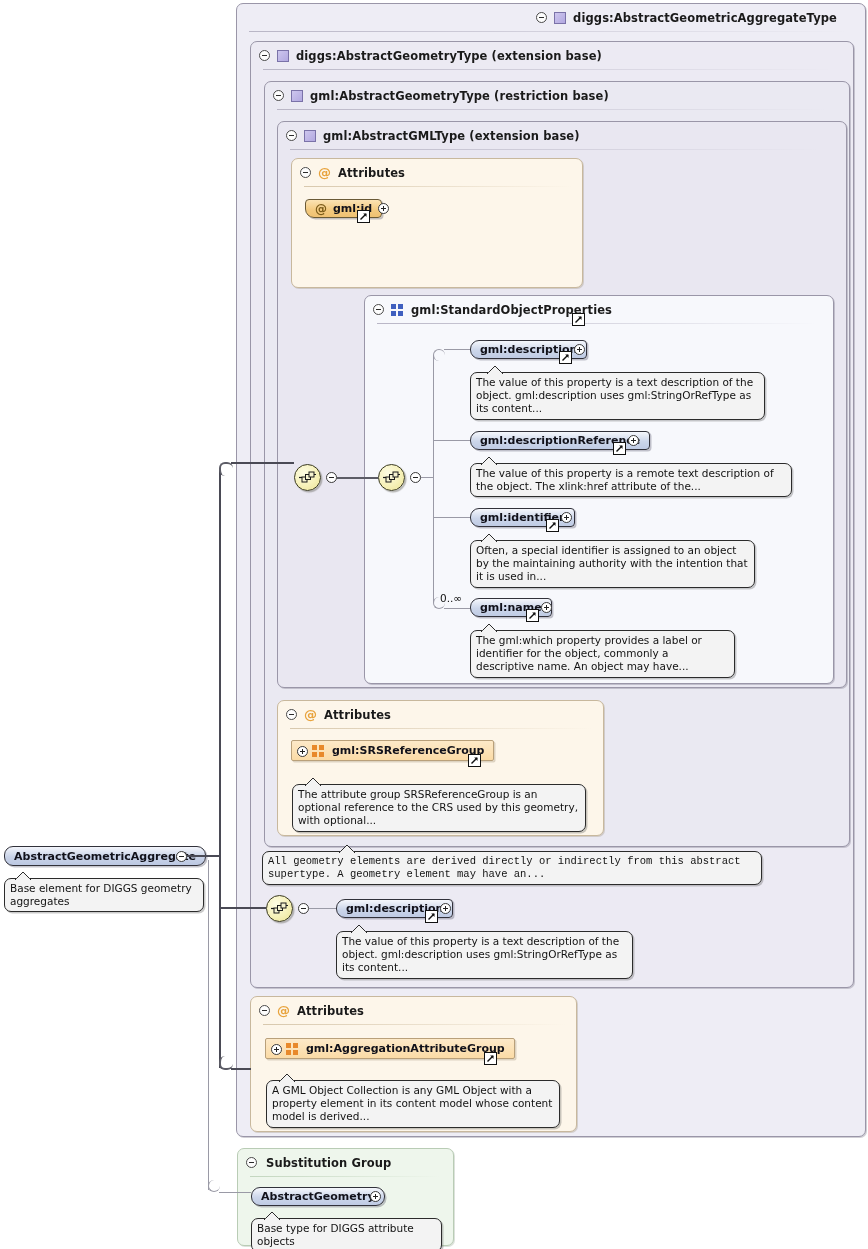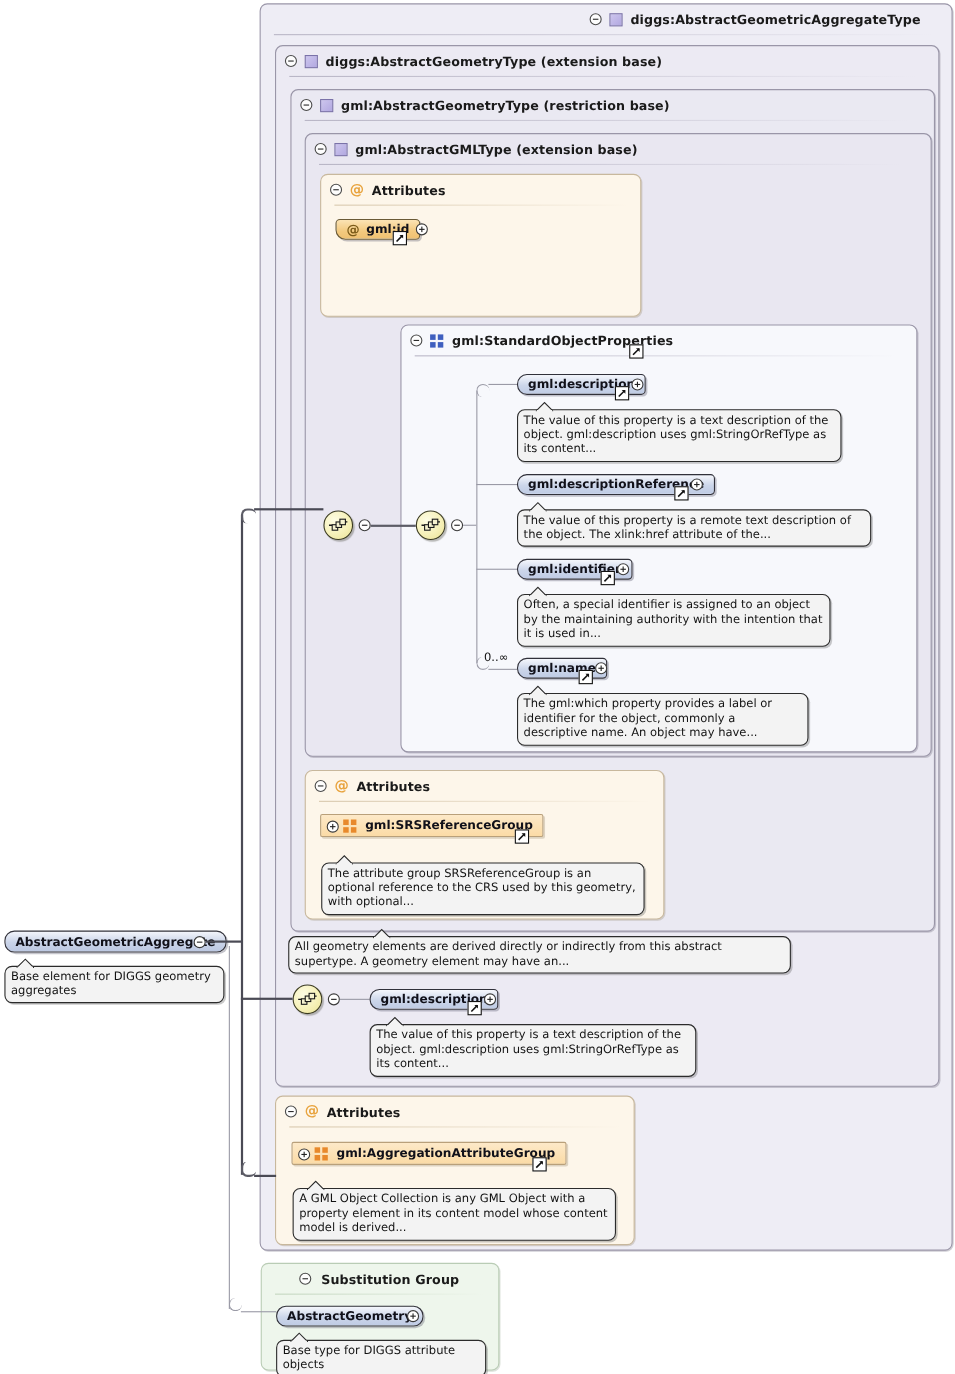--- a/index.html
+++ b/index.html
@@ -469,21 +469,21 @@
       </svg>
   </div>
   <div class="doc" style="left:292px; top:784px; width:294px;">
     <svg class="tailsvg" width="16" height="9" viewBox="0 0 16 9" style="left:12px;">
       <path d="M0 9 L8 1 L16 9" fill="#f3f3f3" stroke="#2b2b2b" stroke-width="1"></path>
       <path d="M1 8.6 L15 8.6" stroke="#f3f3f3" stroke-width="1.6"></path>
     </svg>
     <span>The attribute group SRSReferenceGroup is an optional reference to the CRS used by this geometry, with optional...</span>
   </div>
 
-  <div class="doc" style="left:262px; top:851px; width:457px;">
+  <div class="doc" style="left:262px; top:851px; width:500px;font-family:Liberation Mono, monospace;">
     <svg class="tailsvg" width="16" height="9" viewBox="0 0 16 9" style="left:76px;">
       <path d="M0 9 L8 1 L16 9" fill="#f3f3f3" stroke="#2b2b2b" stroke-width="1"></path>
       <path d="M1 8.6 L15 8.6" stroke="#f3f3f3" stroke-width="1.6"></path>
     </svg>
     <span>All geometry elements are derived directly or indirectly from this abstract supertype. A geometry element may have an...</span>
   </div>
 
   <div class="seq" style="left:266px; top:895px;">
     <svg width="17" height="13" viewBox="0 0 17 13">
       <path d="M0 6.5 H3" stroke="#1a1a1a" stroke-width="1.2"></path>
@@ -541,21 +541,21 @@
   </div>
   <div class="doc" style="left:266px; top:1080px; width:294px;">
     <svg class="tailsvg" width="16" height="9" viewBox="0 0 16 9" style="left:12px;">
       <path d="M0 9 L8 1 L16 9" fill="#f3f3f3" stroke="#2b2b2b" stroke-width="1"></path>
       <path d="M1 8.6 L15 8.6" stroke="#f3f3f3" stroke-width="1.6"></path>
     </svg>
     <span>A GML Object Collection is any GML Object with a property element in its content model whose content model is derived...</span>
   </div>
 
   <div class="subbox" style="left:237px; top:1148px; width:217px; height:98px;">
-    <div class="typehead" style="width:200px;margin-left:26px;">
+    <div class="typehead" style="width:200px;">
       <span class="toggle"></span>
       <span class="label" style="margin-left:2px;">Substitution Group</span>
     </div>
     <div class="hr" style="top:27px; width:190px;"></div>
   </div>
 
   <div class="pill subs" style="left:251px; top:1187px;">
     <span>AbstractGeometry</span>
   </div>
   <div class="pilltoggle plus" style="left:370px; top:1191px;"></div>

